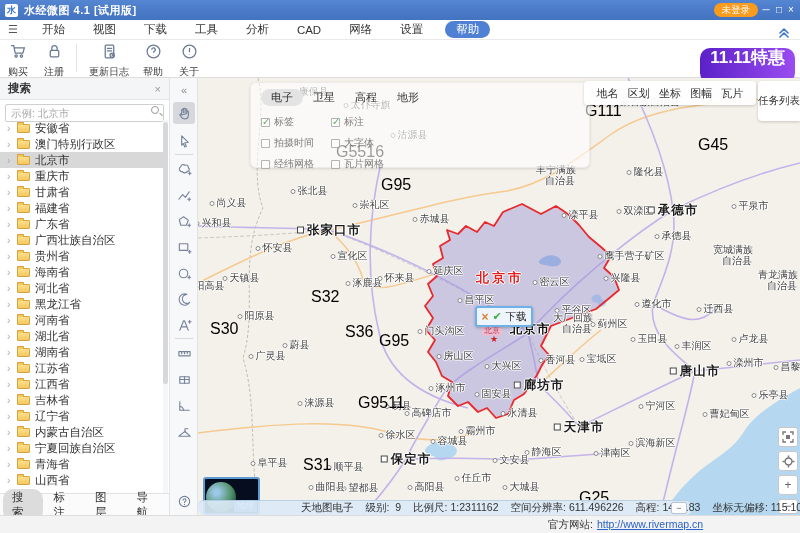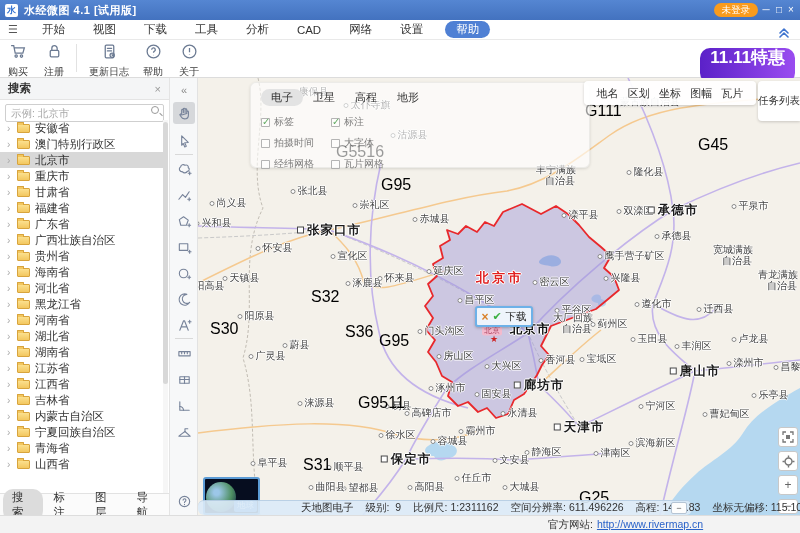--- a/index.html
+++ b/index.html
@@ -357,20 +357,25 @@
           <span class="tfolder"></span>
           <span class="tlabel">江西省</span>
         </div>
 
         <div class="trow">
           <span class="tchev"></span>
           <span class="tfolder"></span>
           <span class="tlabel">吉林省</span>
         </div>
 
+        <div class="trow">
+          <span class="tchev"></span>
+          <span class="tfolder"></span>
+          <span class="tlabel">辽宁省</span>
+        </div>
 
         <div class="trow">
           <span class="tchev"></span>
           <span class="tfolder"></span>
           <span class="tlabel">内蒙古自治区</span>
         </div>
 
         <div class="trow">
           <span class="tchev"></span>
           <span class="tfolder"></span>

